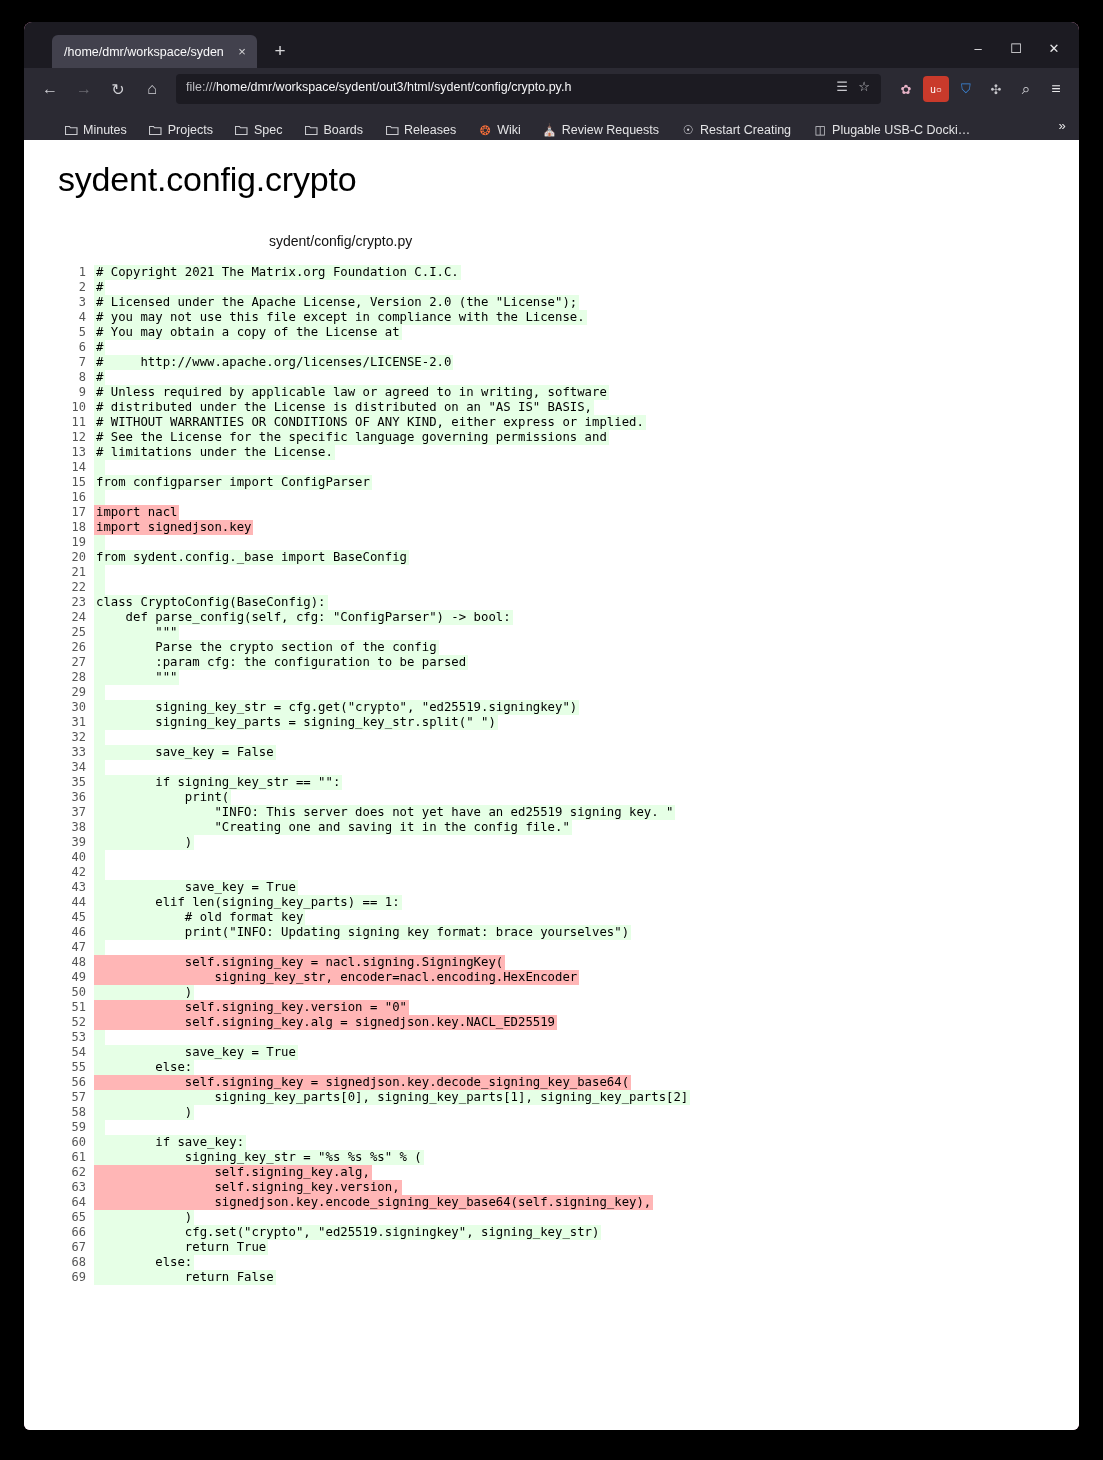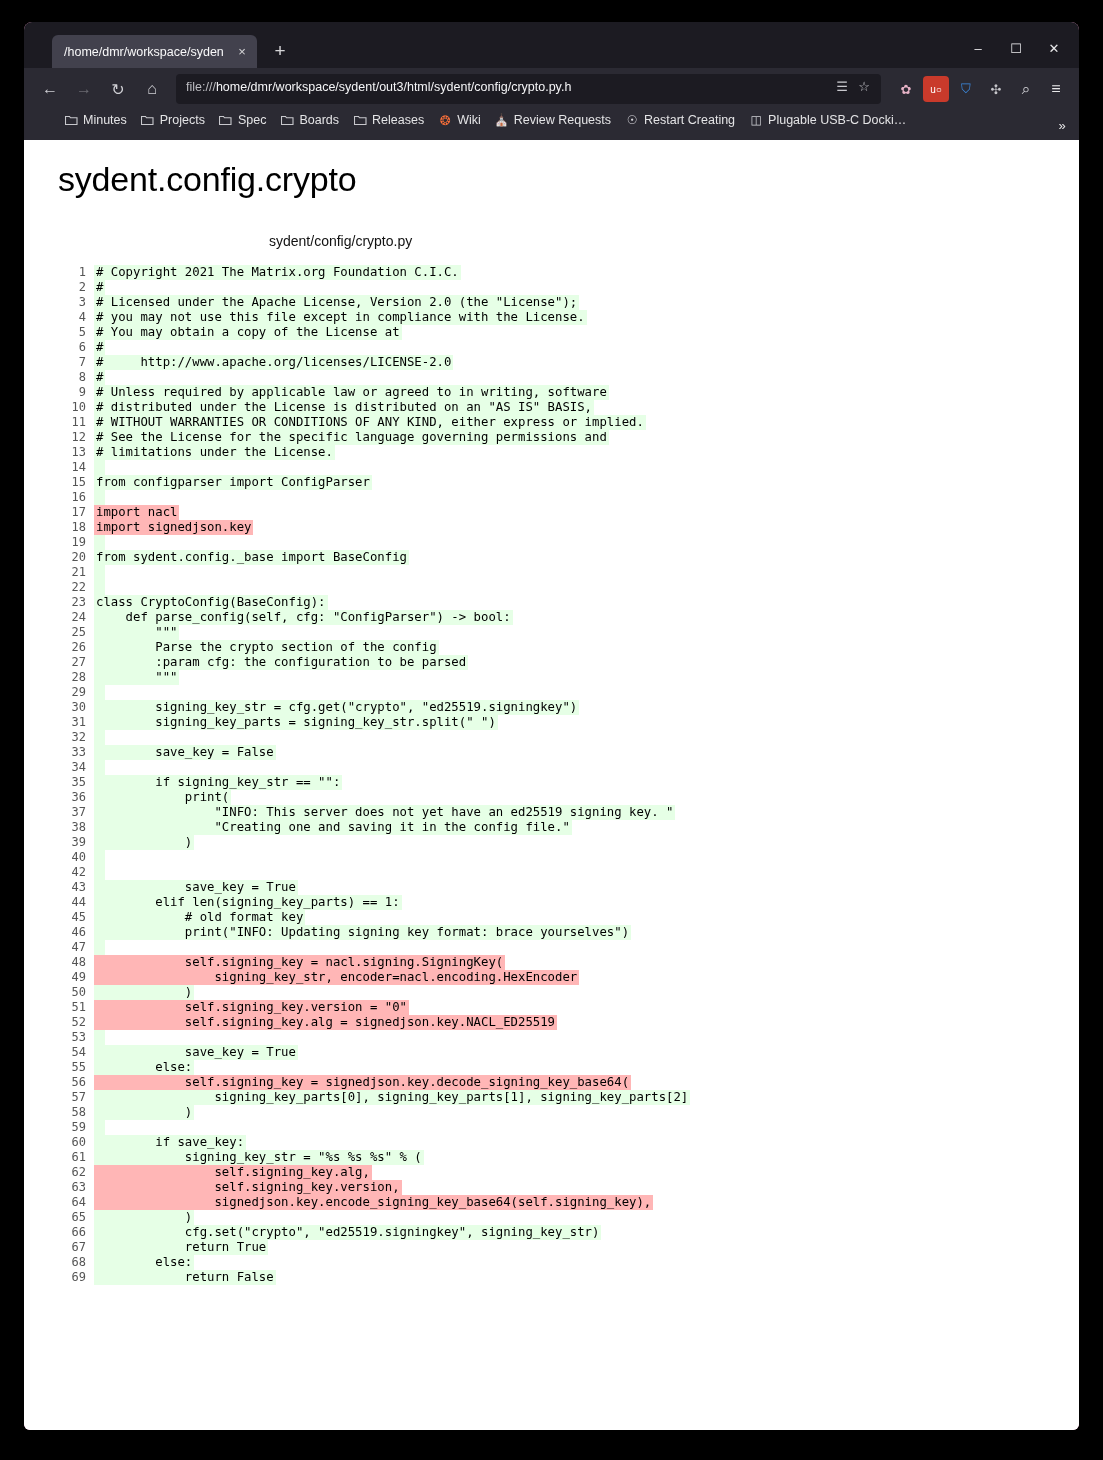--- a/index.html
+++ b/index.html
@@ -158,23 +158,23 @@
     justify-content: center;
     font-size: 13px;
     border-radius: 4px;
   }
 
   
   .bookmarks {
     height: 30px;
     background: #2b2a33;
     display: flex;
-    align-items: flex-start;
+    align-items: flex-end;
     padding: 0 8px 0 34px;
-    gap: 2px;
+    gap: 10px;
     color: #e4e4e6;
     font-size: 12.5px;
     position: relative;
     overflow: hidden;
   }
   .bm {
     display: flex;
     align-items: center;
     gap: 5px;
     padding: 3px 6px;

